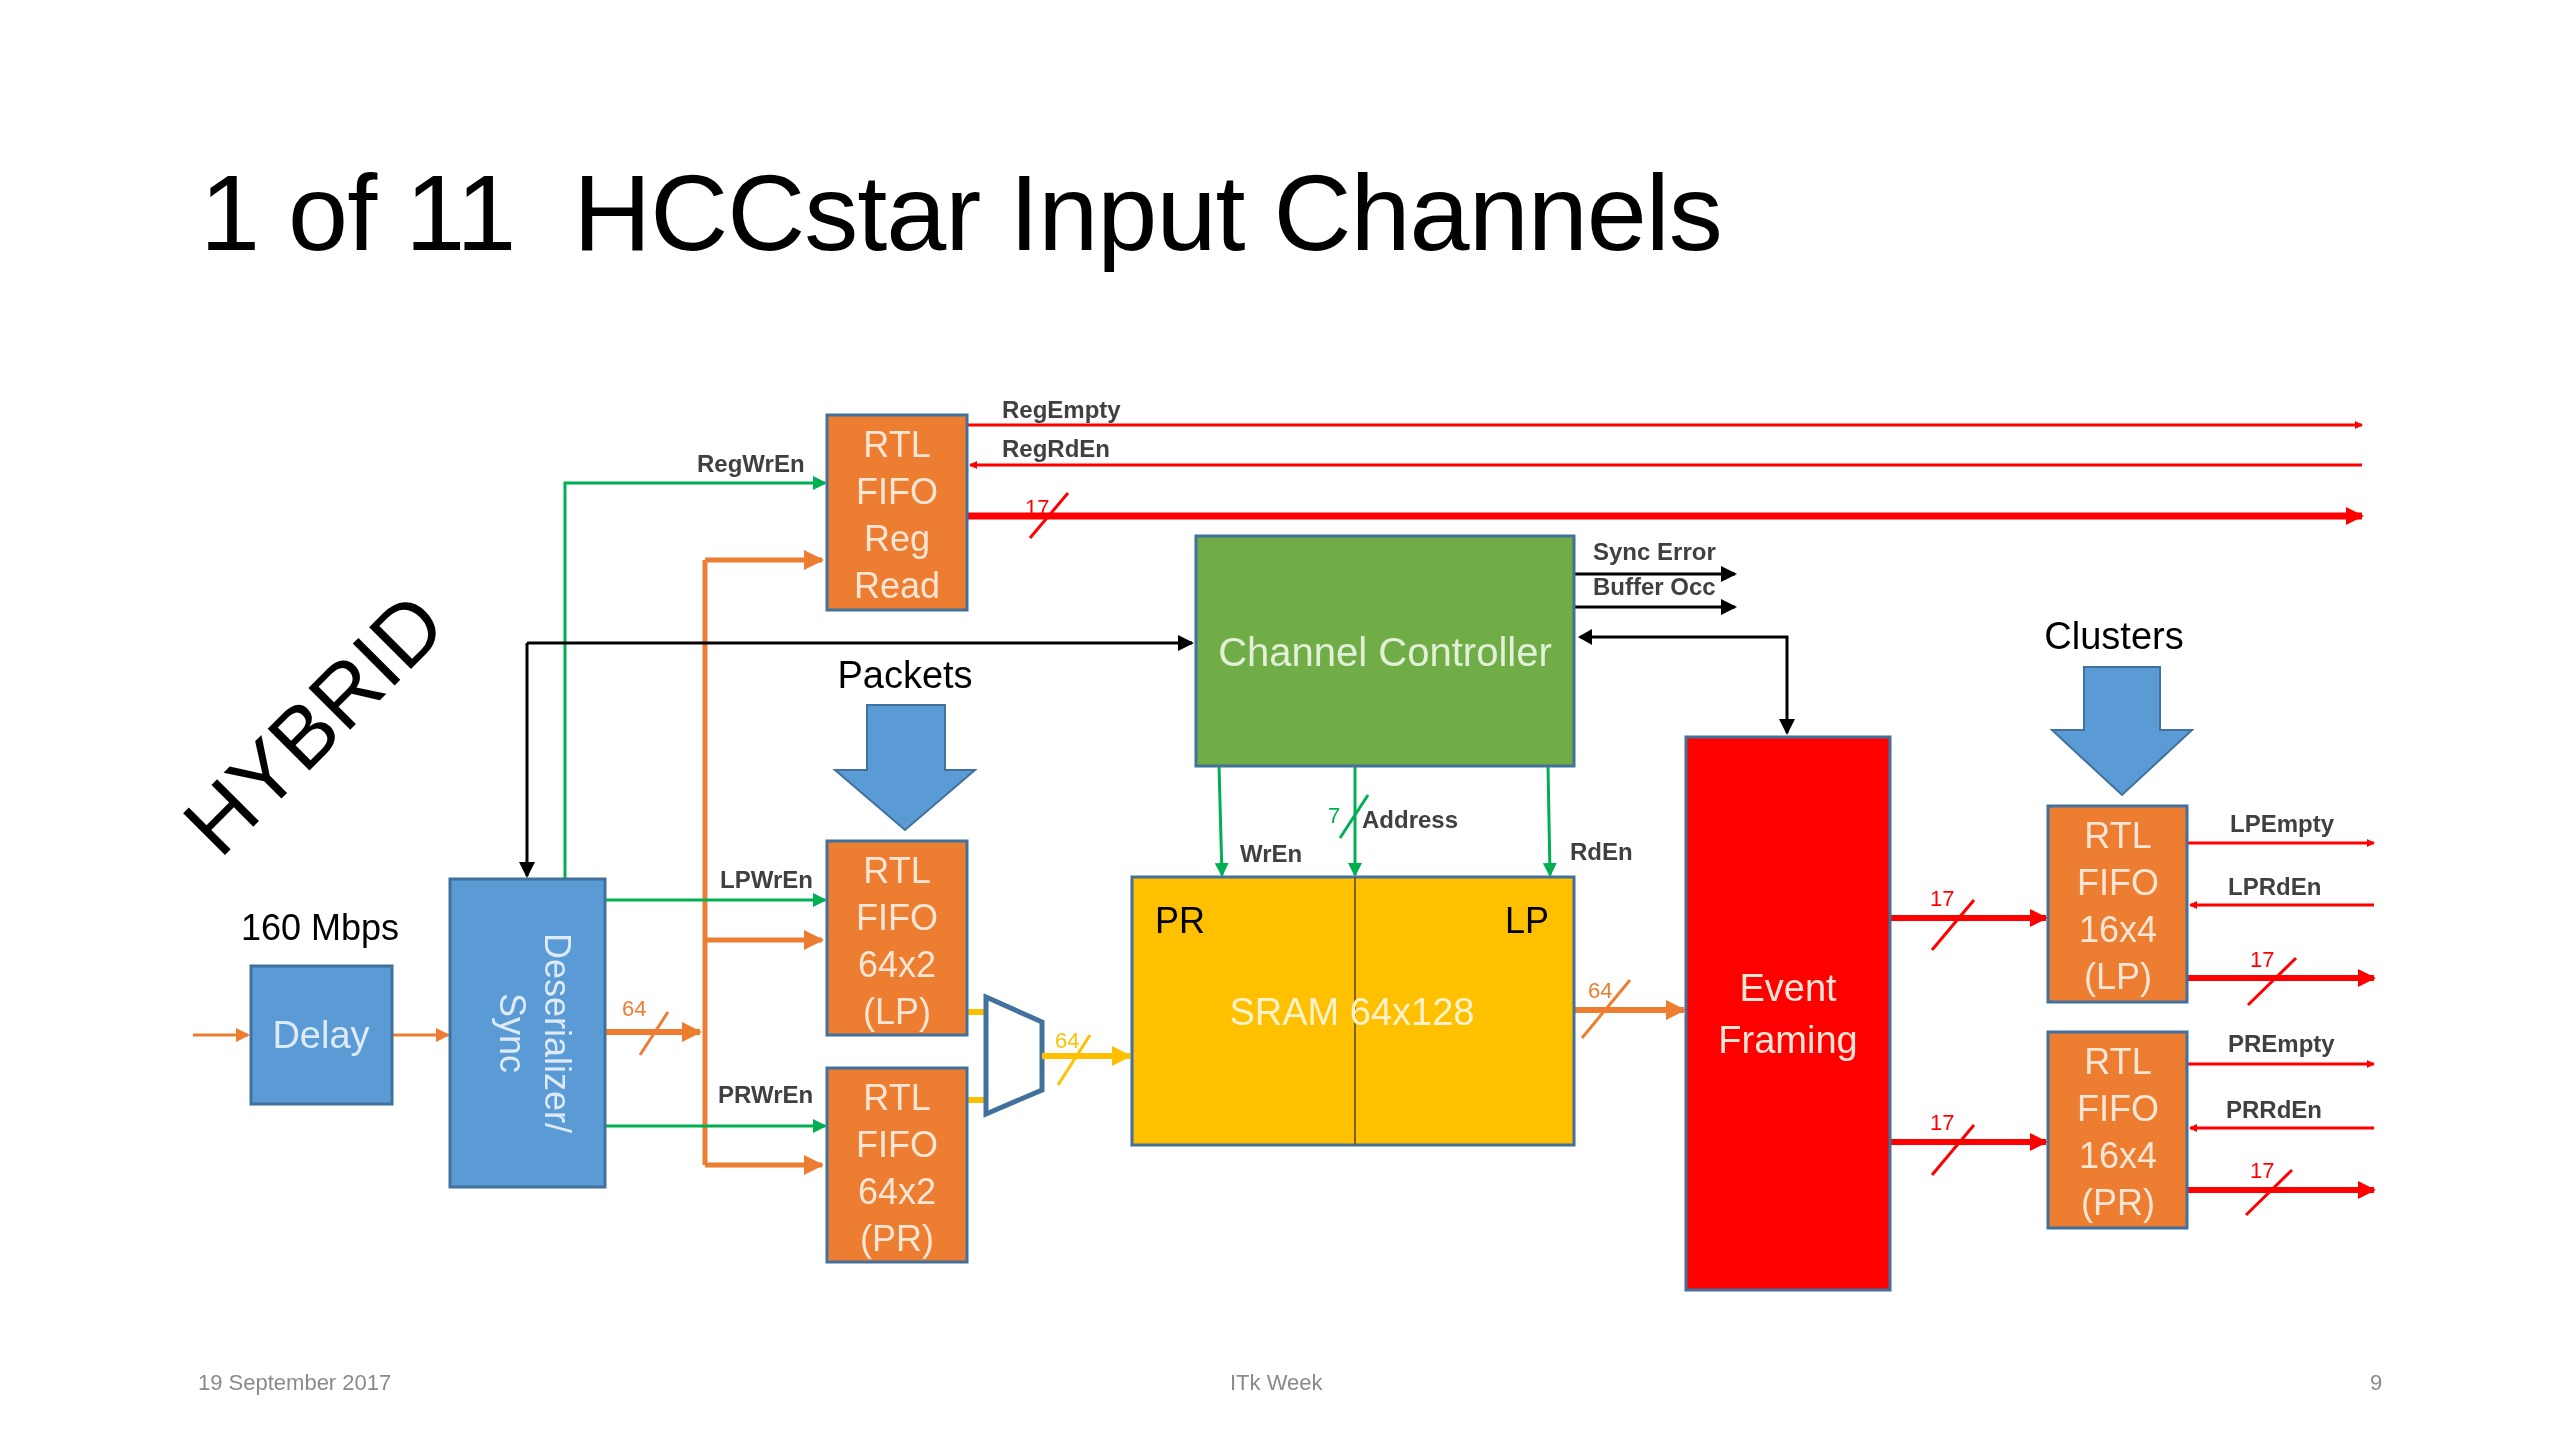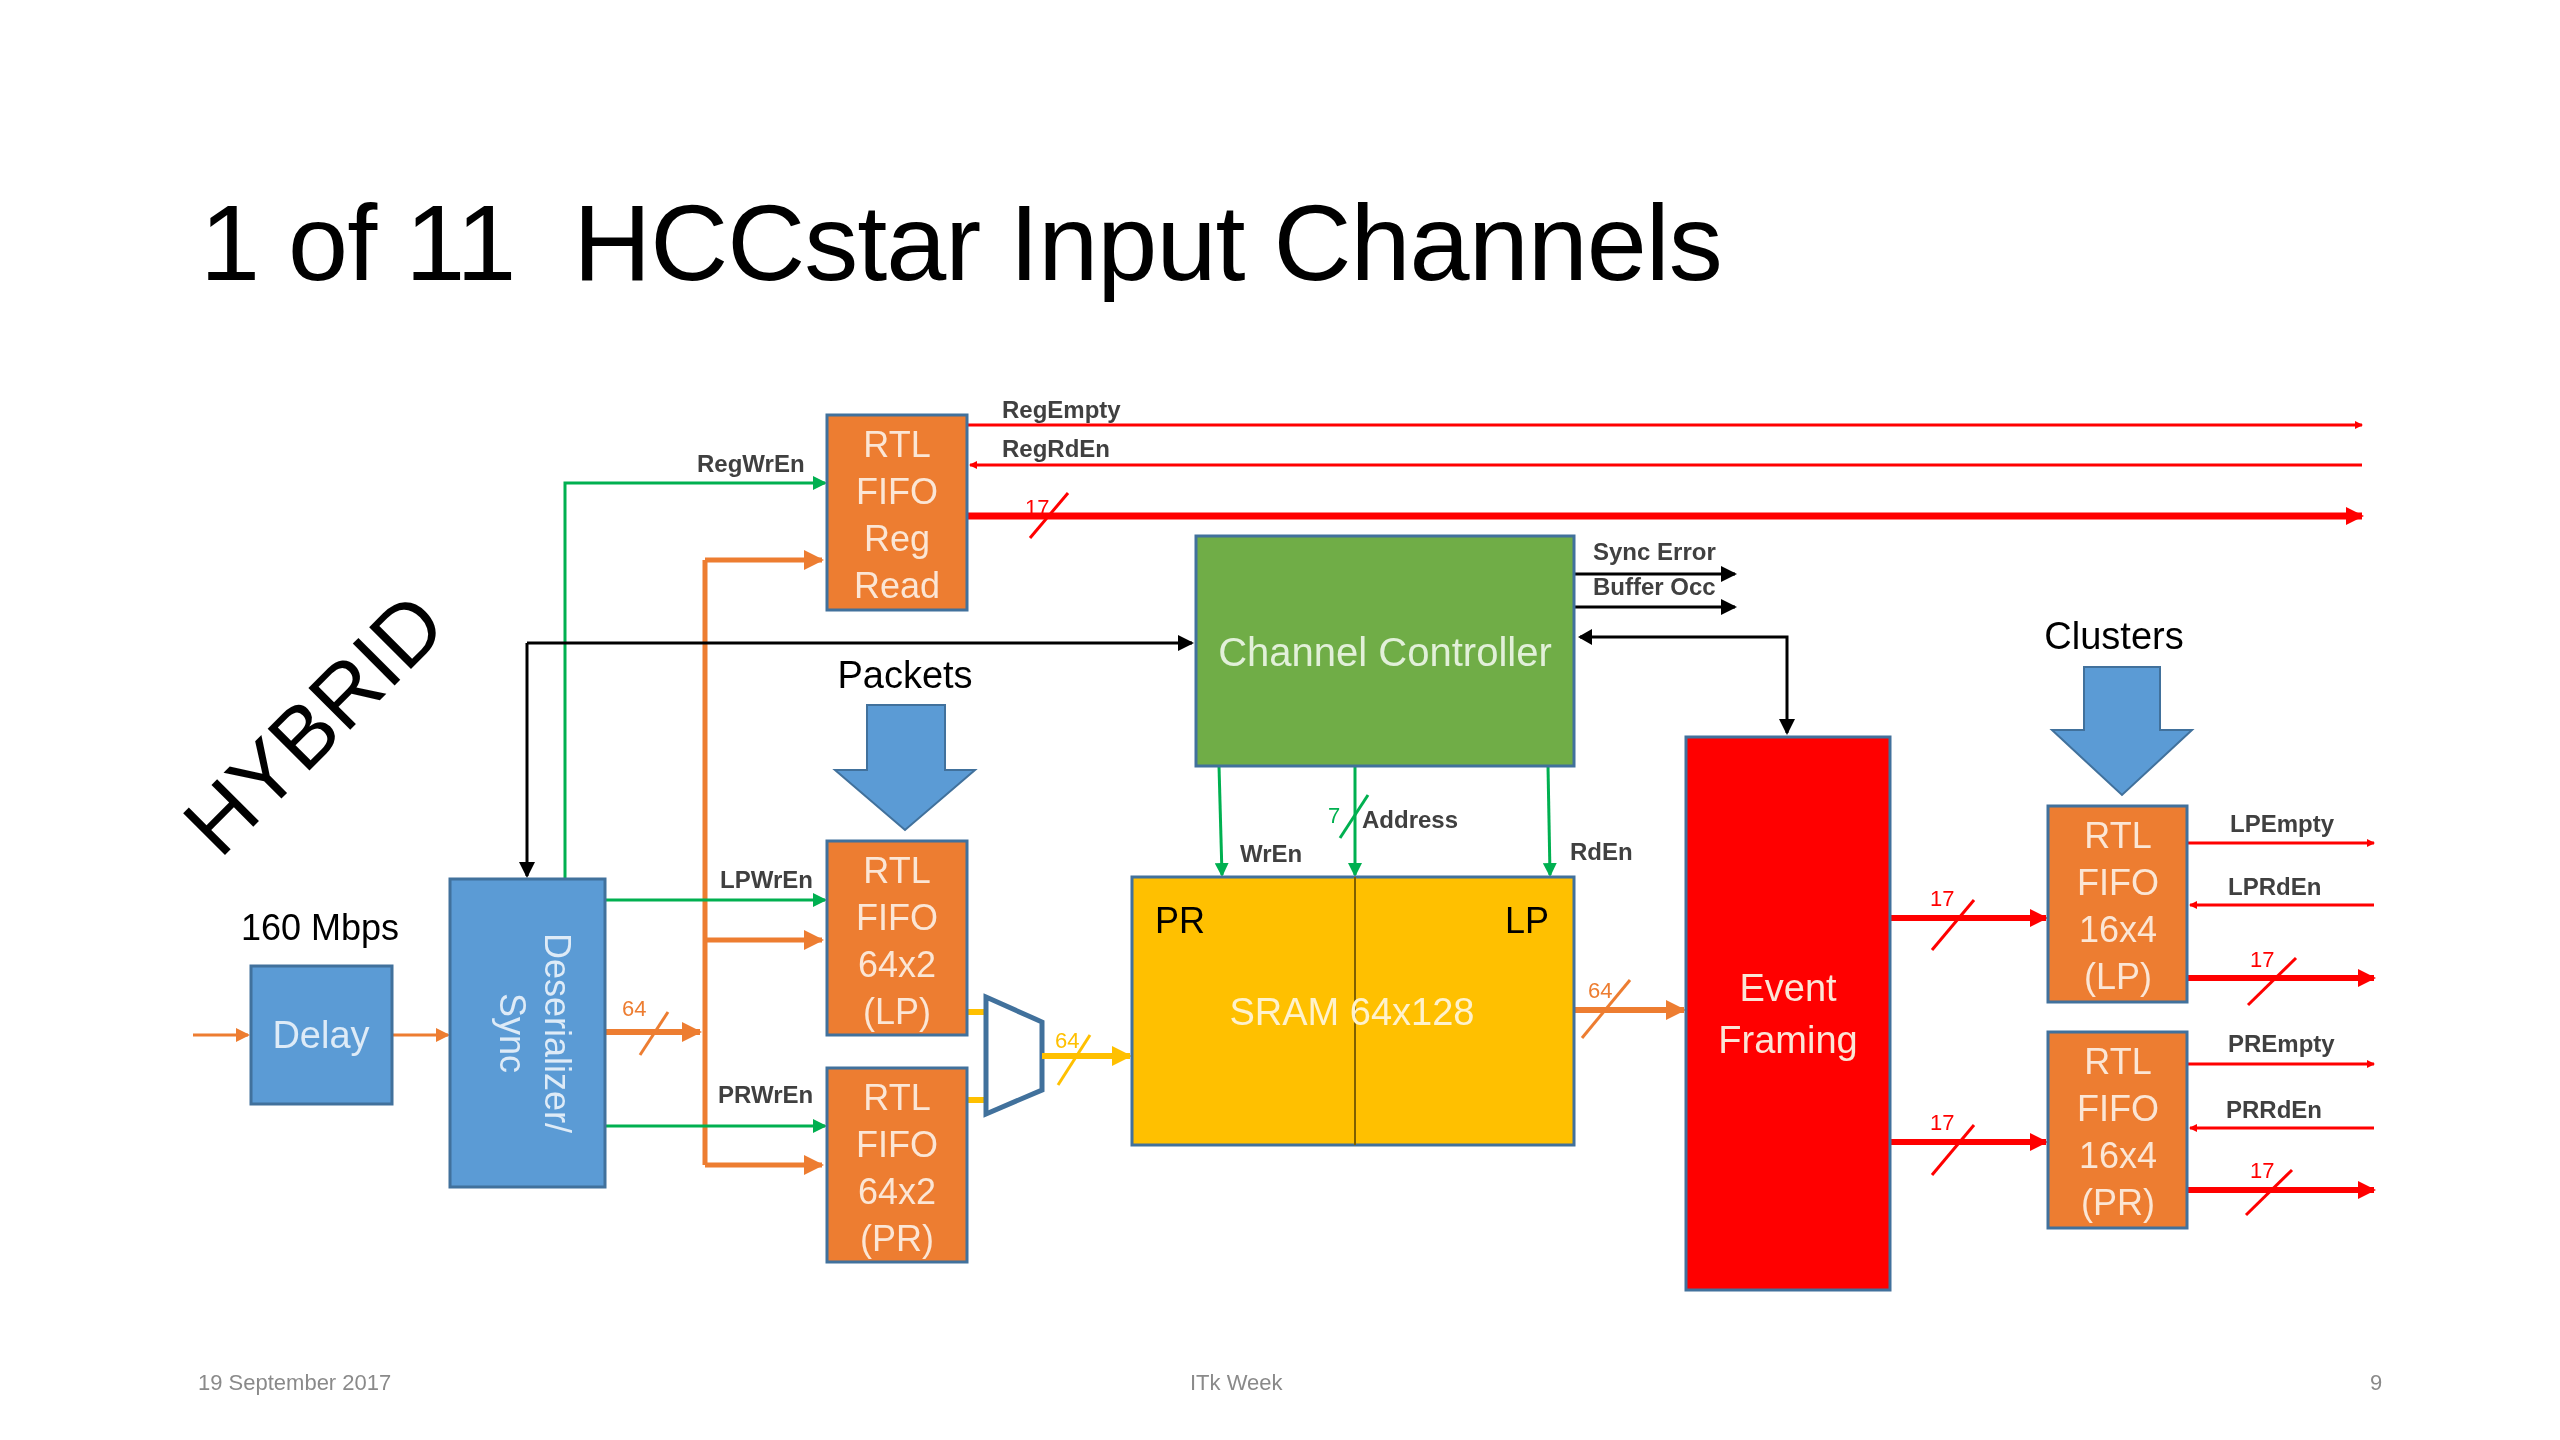--- a/index.html
+++ b/index.html
@@ -1,17 +1,17 @@
 <!DOCTYPE html>
 <html><head>
 <meta charset="utf-8">
 <style>
   html, body { margin:0; padding:0; background:#ffffff; }
   body { width:2560px; height:1440px; position:relative; overflow:hidden; font-family:"Liberation Sans", sans-serif; }
-  #slide-title { position:absolute; left:200px; top:150px; font-size:108px; font-weight:normal; color:#000; letter-spacing:-1px; white-space:pre; font-family:"Liberation Sans", sans-serif;margin-top:30px; }
+  #slide-title { position:absolute; left:200px; top:150px; font-size:108px; font-weight:normal; color:#000; letter-spacing:-1px; white-space:pre; font-family:"Liberation Sans", sans-serif; }
   #diagram { position:absolute; left:0; top:0; }
   .footer { position:absolute; top:1370px; font-size:22px; color:#8a8a8a; font-family:"Liberation Sans", sans-serif; }
   svg text { font-family:"Liberation Sans", sans-serif; }
   .lbl { font-size:24px; fill:#404040; font-weight:bold; }
   .boxtxt { font-size:36px; fill:#fbe6d5; text-anchor:middle; }
   .bus { font-size:22px; }
 </style>
 </head>
 <body>
 
@@ -255,14 +255,14 @@
   <g>
     <rect x="2048" y="1032" width="139" height="196" fill="#ed7d31" stroke="#41719c" stroke-width="3"></rect>
     <text class="boxtxt" x="2118" y="1074">RTL</text>
     <text class="boxtxt" x="2118" y="1121">FIFO</text>
     <text class="boxtxt" x="2118" y="1168">16x4</text>
     <text class="boxtxt" x="2118" y="1215">(PR)</text>
   </g>
 </svg>
 
 <div class="footer" style="left:198px;">19 September 2017</div>
-<div class="footer" style="left:1190px;">ITk Week</div>
+<div class="footer" style="left:1230px;">ITk Week</div>
 <div class="footer" style="left:2370px;">9</div>
 
 </body></html>

